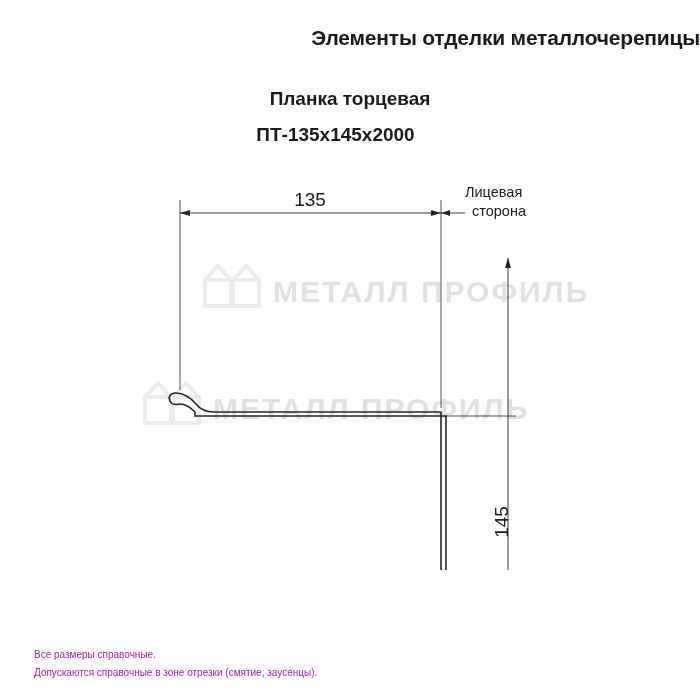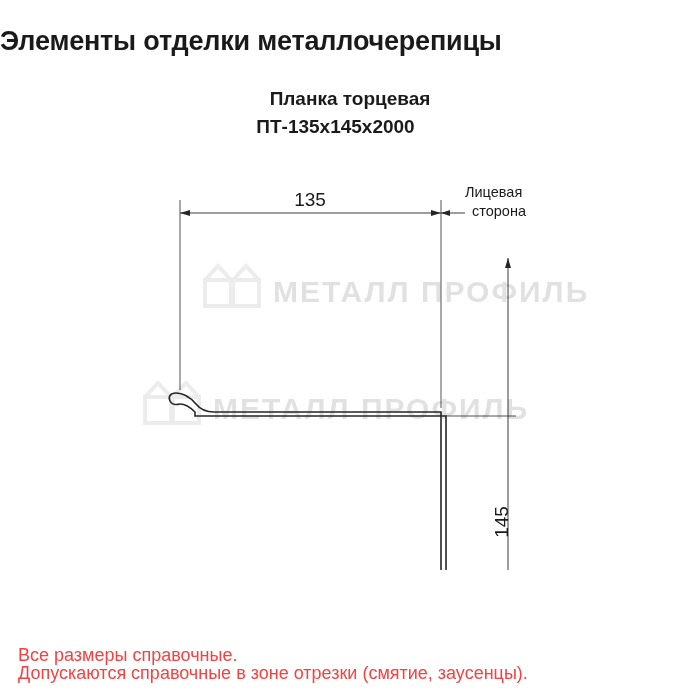--- a/index.html
+++ b/index.html
@@ -18,37 +18,37 @@
   .page {
     position: relative;
     width: 700px;
     height: 700px;
   }
   .title {
     position: absolute;
     top: 26px;
     left: 0;
     width: 700px;
-    text-align: left;
-    font-size: 27px;
+    text-align: right;
+    font-size: 21px;
     font-weight: bold;
     letter-spacing: -0.2px;
   }
   .subtitle {
     position: absolute;
     top: 88px;
     left: 0;
     width: 700px;
     text-align: center;
     font-size: 19px;
     font-weight: bold;
   }
   .code {
     position: absolute;
-    top: 116px;
+    top: 124px;
     left: 0;
     width: 671px;
     text-align: center;
     font-size: 19px;
     font-weight: bold;
   }
   .drawing {
     position: absolute;
     top: 150px;
     left: 0;
@@ -58,25 +58,25 @@
   .watermark {
     position: absolute;
     left: 0;
     top: 0;
     width: 700px;
     height: 700px;
     pointer-events: none;
   }
   .footer {
     position: absolute;
-    left: 18px;
+    left: 34px;
     bottom: 18px;
-    font-size: 18px;
+    font-size: 10px;
     line-height: 18px;
-    color: #ef4444;
+    color: #a21caf;
   }
   .footer div {
     white-space: nowrap;
   }
   svg text {
     font-family: "Liberation Sans", sans-serif;
     fill: #1a1a1a;
   }
 </style>
 </head>

